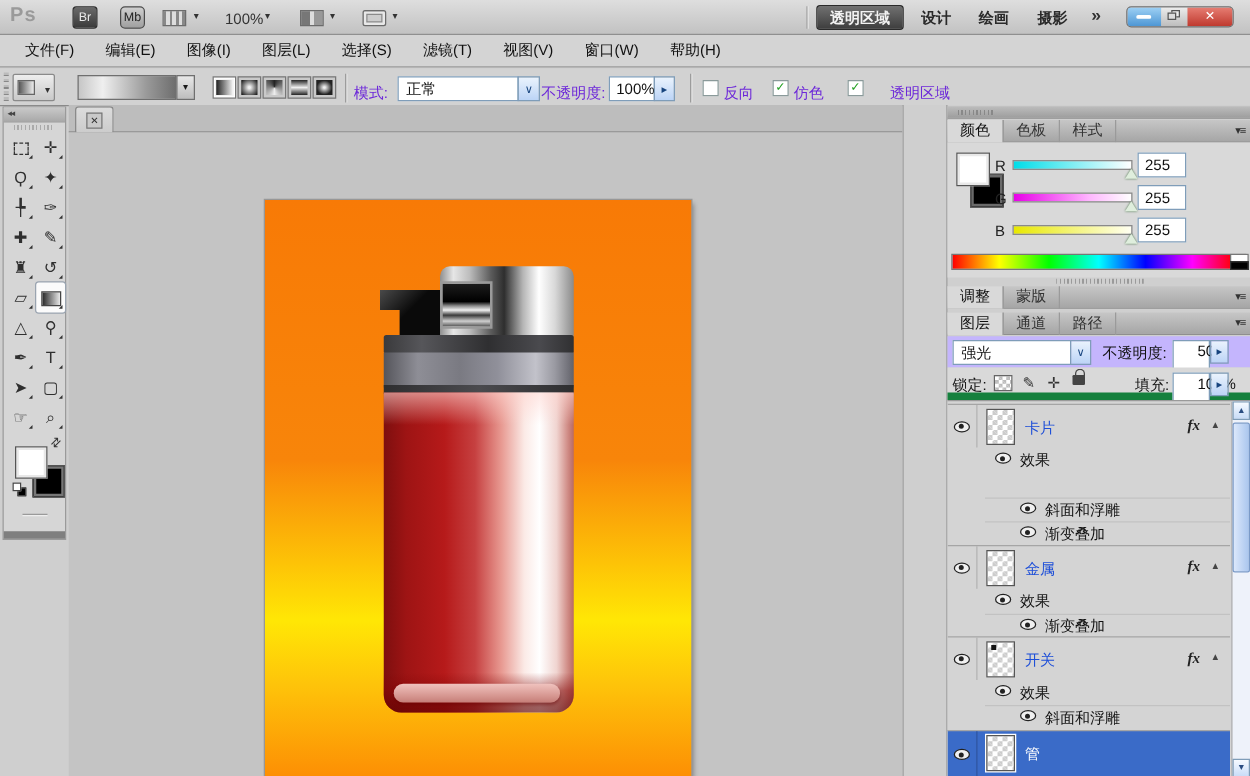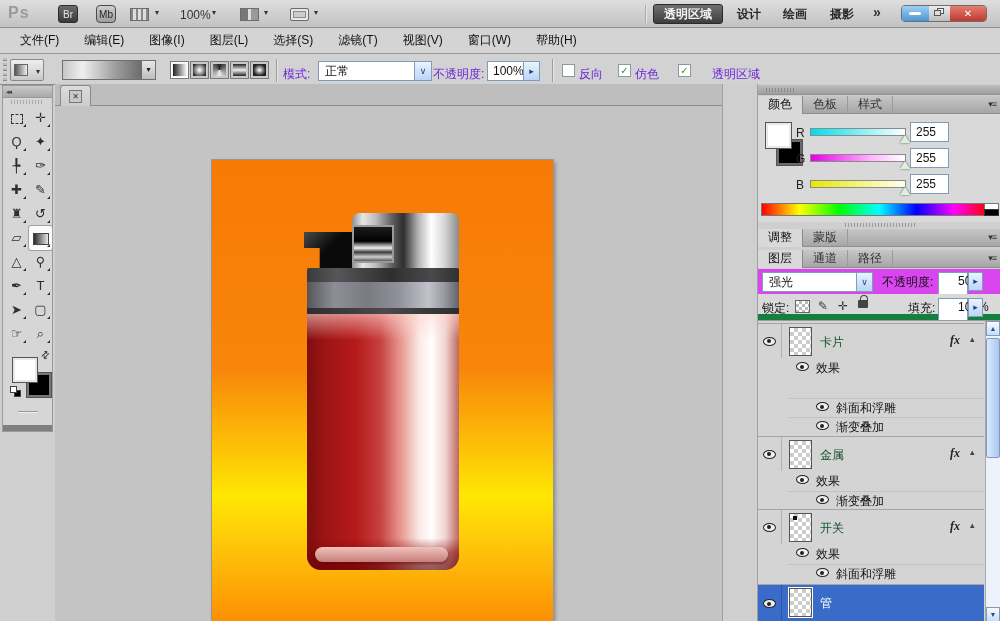--- a/index.html
+++ b/index.html
@@ -130,21 +130,21 @@
   .t-r{background:linear-gradient(90deg,#00dde8,#ffffff)}
   .t-g{background:linear-gradient(90deg,#e800e8,#ffb8ff 65%,#ffffff)}
   .ch-thumb{position:absolute;left:142px;width:0;height:0;border-left:5px solid transparent;border-right:5px solid transparent;border-bottom:8px solid #dfeedd;filter:drop-shadow(0 0 1px #467046)}
   .ch-box{position:absolute;left:152px;width:39px;height:20px;line-height:18px;padding-left:5px}
   .spectrum{position:absolute;left:3px;top:89px;width:236px;height:13px;border:1px solid #777;
     background:linear-gradient(90deg,#f00 0%,#ff0 16%,#0f0 33%,#0ff 50%,#00f 66%,#f0f 82%,#f00 96%)}
   .spec-w{position:absolute;right:1px;top:89px;width:15px;height:7px;background:#fff;border:1px solid #777}
   .spec-b{position:absolute;right:1px;top:95px;width:15px;height:7px;background:#000;border:1px solid #333}
   .dragstrip{left:845px;top:223px;width:70px;height:4px;background:repeating-linear-gradient(90deg,#9a9a9a 0 1px,transparent 1px 3px)}
 
-  .blendrow{left:758px;top:269px;width:242px;height:25px;background:#d946ef}
+  .blendrow{left:758px;top:269px;width:242px;height:25px;background:#c4b5fd}
   .blend-field{position:absolute;left:4px;top:3px;width:95px;height:20px;line-height:18px;padding-left:6px}
   .blend-dd{position:absolute;left:98px;top:3px;width:17px;height:20px;font-size:9px;line-height:18px}
   .lbl{position:absolute;color:#111}
   .sm-field{position:absolute;width:30px;height:31px;line-height:17px;padding-left:19px}
   .sm-spin{position:absolute;width:15px;height:19px;font-size:9px;line-height:17px}
   .lockrow{left:758px;top:294px;width:242px;height:26px;background:#d9d9d9;border-bottom:6px solid #15803d}
   .lock-checker{position:absolute;left:37px;top:6px;width:15px;height:13px;border:1px solid #666;background:#fff;
     background-image:linear-gradient(45deg,#bbb 25%,transparent 25%,transparent 75%,#bbb 75%),linear-gradient(45deg,#bbb 25%,transparent 25%,transparent 75%,#bbb 75%);background-size:6px 6px;background-position:0 0,3px 3px}
   .lock-glyph{position:absolute;top:5px;font-size:12px;color:#333}
   .padlock{position:absolute;left:100px;top:6px;width:10px;height:8px;background:#444;border-radius:1px}
@@ -154,21 +154,21 @@
   .lrow{position:absolute;left:0;width:226px}
   .lrow.main{height:35px;border-top:1px solid #a5a5a5;background:#d4d4d4}
   .lrow.eff{height:19px}
   .eyecell{position:absolute;left:0;top:0;bottom:0;width:24px;border-right:1px solid #b2b2b2;display:flex;align-items:center;justify-content:center}
   .eye{width:13px;height:9px;border:1px solid #222;border-radius:50%;background:#f0f0f0;position:relative}
   .eye::after{content:"";position:absolute;left:3px;top:1.5px;width:4px;height:4px;background:#222;border-radius:50%}
   .thumb{position:absolute;left:31px;top:3px;width:23px;height:29px;border:1px solid #555;background-color:#fff;
     background-image:linear-gradient(45deg,#ccc 25%,transparent 25%,transparent 75%,#ccc 75%),linear-gradient(45deg,#ccc 25%,transparent 25%,transparent 75%,#ccc 75%);
     background-size:8px 8px;background-position:0 0,4px 4px}
   .thumb i{position:absolute;left:3px;top:2px;width:4px;height:4px;background:#111}
-  .lname{position:absolute;left:62px;top:10px;color:#14532d}
+  .lname{position:absolute;left:62px;top:10px;color:#1d4ed8}
   .fx{position:absolute;left:192px;top:9px;font-style:italic;font-weight:bold;color:#222;font-family:"Liberation Serif","DejaVu Serif",serif}
   .coll{position:absolute;left:212px;top:10px;font-size:9px;color:#444}
   .effhead-eye{position:absolute;left:38px;top:4px}
   .effhead-txt{position:absolute;left:58px;top:2px;color:#111}
   .effitem-eye{position:absolute;left:58px;top:4px}
   .effitem-txt{position:absolute;left:78px;top:2px;color:#111}
   .eff-line{position:absolute;left:30px;right:0;top:0;border-top:1px solid #c2c2c2}
   .lrow.selected{background:#3a6bc8}
   .lrow.selected .lname{color:#fff}
   .lrow.selected .eyecell{border-right-color:#2f55a0}

